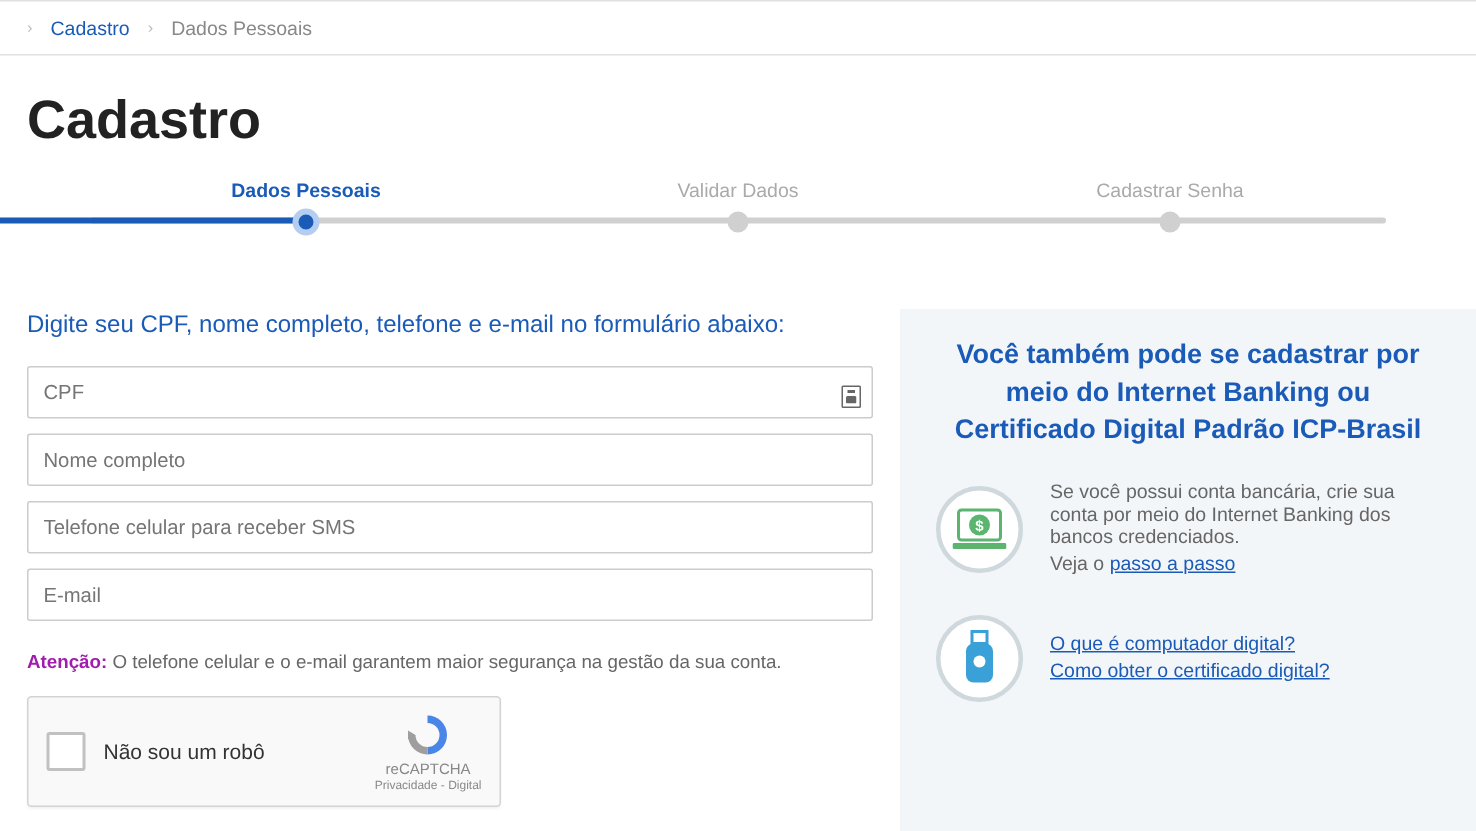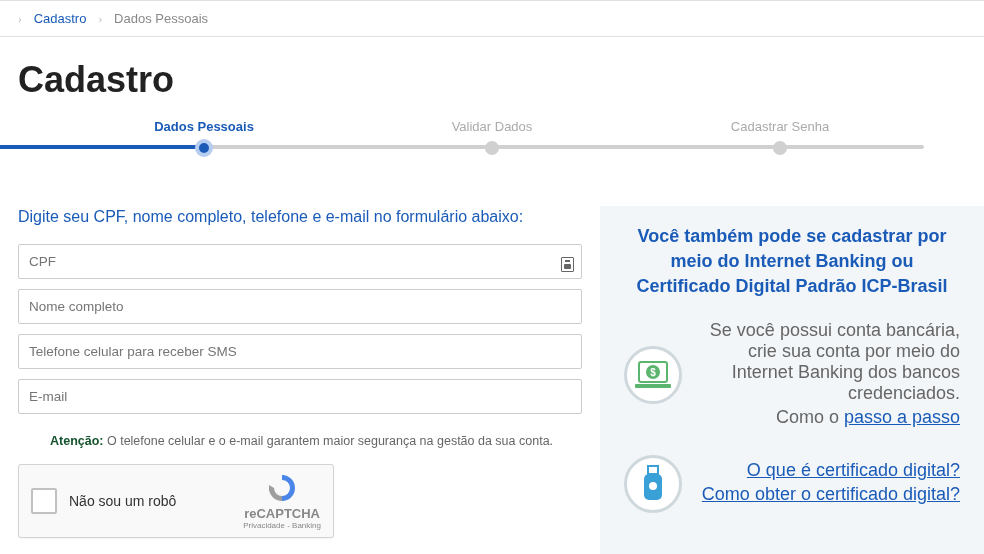--- a/index.html
+++ b/index.html
@@ -132,21 +132,21 @@
       display: flex;
       align-items: center;
       justify-content: center;
       border-radius: 1px;
     }
     .attention {
       font-size: 12.5px;
       color: #666;
       margin: 10px 0 16px;
     }
-    .attention b { color: #14532d; margin-left: 32px; }
+    .attention b { color: #a21caf; }
     .recaptcha {
       display: flex;
       align-items: center;
       width: 316px;
       height: 74px;
       border: 1px solid #d3d3d3;
       border-radius: 3px;
       background: #f9f9f9;
       padding: 0 12px;
       box-shadow: 0 1px 2px rgba(0,0,0,0.05);
@@ -154,43 +154,43 @@
     .recaptcha-check {
       width: 26px; height: 26px;
       border: 2px solid #c1c1c1;
       border-radius: 2px;
       background: #fff;
       margin-right: 12px;
     }
     .recaptcha-label { font-size: 14px; color: #333; flex: 1; }
     .recaptcha-logo { text-align: center; }
     .recaptcha-logo svg { display: block; margin: 0 auto 2px; }
-    .recaptcha-brand { font-size: 13px; color: #888; font-weight: 700; text-align: center; }
+    .recaptcha-brand { font-size: 10px; color: #888; font-weight: 400; text-align: center; }
     .recaptcha-small { font-size: 8px; color: #888; }
     .recaptcha-small a { color: #888; text-decoration: none; margin-top: 17px; }
     .info-block {
       display: flex;
       gap: 18px;
       align-items: center;
       margin-bottom: 24px;
     }
     .info-icon-circle {
       width: 58px; height: 58px;
       border: 3px solid #cfd8dc;
       border-radius: 50%;
       display: flex;
       align-items: center;
       justify-content: center;
       flex-shrink: 0;
       background: #fff;
     }
     .info-text {
-      font-size: 18px;
+      font-size: 13px;
       color: #666;
-      text-align: right;
+      text-align: left;
       flex: 1;
     }
     .info-text a { color: #1a5bb8; text-decoration: underline; }
     .info-text .line { display: block; margin-bottom: 3px; }
   </style>
 </head>
 <body>
 
 <nav class="breadcrumb">
   <span class="chevron">›</span>
@@ -241,53 +241,53 @@
       <div class="recaptcha-label">Não sou um robô</div>
       <div class="recaptcha-logo">
         <svg width="32" height="32" viewBox="0 0 32 32">
           <path d="M16 3 A13 13 0 0 1 29 16 L24 16 A8 8 0 0 0 16 8 Z" fill="#4a86e8"></path>
           <path d="M29 16 A13 13 0 0 1 16 29 L16 24 A8 8 0 0 0 24 16 Z" fill="#4a86e8"></path>
           <path d="M16 29 A13 13 0 0 1 3 16 L8 16 A8 8 0 0 0 16 24 Z" fill="#9e9e9e"></path>
           <polygon points="3,13 8,16 3,19" fill="#9e9e9e"></polygon>
         </svg>
         <div class="recaptcha-brand">reCAPTCHA</div>
         <div class="recaptcha-small">
-          <a href="#">Privacidade</a> - <a href="#">Banking</a>
+          <a href="#">Privacidade</a> - <a href="#">Digital</a>
         </div>
       </div>
     </div>
   </div>
 
   <div class="right-col">
     <div class="right-heading">Você também pode se cadastrar por meio do Internet Banking ou Certificado Digital Padrão ICP-Brasil</div>
 
     <div class="info-block">
       <div class="info-icon-circle">
         <svg width="36" height="30" viewBox="0 0 36 30">
           <rect x="4" y="2" width="28" height="20" rx="2" fill="none" stroke="#5bb56f" stroke-width="2"></rect>
           <rect x="0" y="24" width="36" height="4" rx="1" fill="#5bb56f"></rect>
           <circle cx="18" cy="12" r="7" fill="#5bb56f"></circle>
           <text x="18" y="16" text-anchor="middle" font-size="10" fill="#fff" font-weight="bold">$</text>
         </svg>
       </div>
       <div class="info-text">
         <span class="line">Se você possui conta bancária, crie sua conta por meio do Internet Banking dos bancos credenciados.</span>
         <span class="line">
-          <span>Como o </span><a href="#">passo a passo</a>
+          <span>Veja o </span><a href="#">passo a passo</a>
         </span>
       </div>
     </div>
 
     <div class="info-block">
       <div class="info-icon-circle">
         <svg width="22" height="40" viewBox="0 0 22 40">
           <rect x="6" y="2" width="10" height="8" fill="none" stroke="#3aa0d8" stroke-width="2"></rect>
           <rect x="2" y="10" width="18" height="26" rx="5" fill="#3aa0d8"></rect>
           <circle cx="11" cy="22" r="4" fill="#fff"></circle>
         </svg>
       </div>
       <div class="info-text">
-        <span class="line"><a href="#">O que é certificado digital?</a></span>
+        <span class="line"><a href="#">O que é computador digital?</a></span>
         <span class="line"><a href="#">Como obter o certificado digital?</a></span>
       </div>
     </div>
   </div>
 </div>
 
 </body></html>

